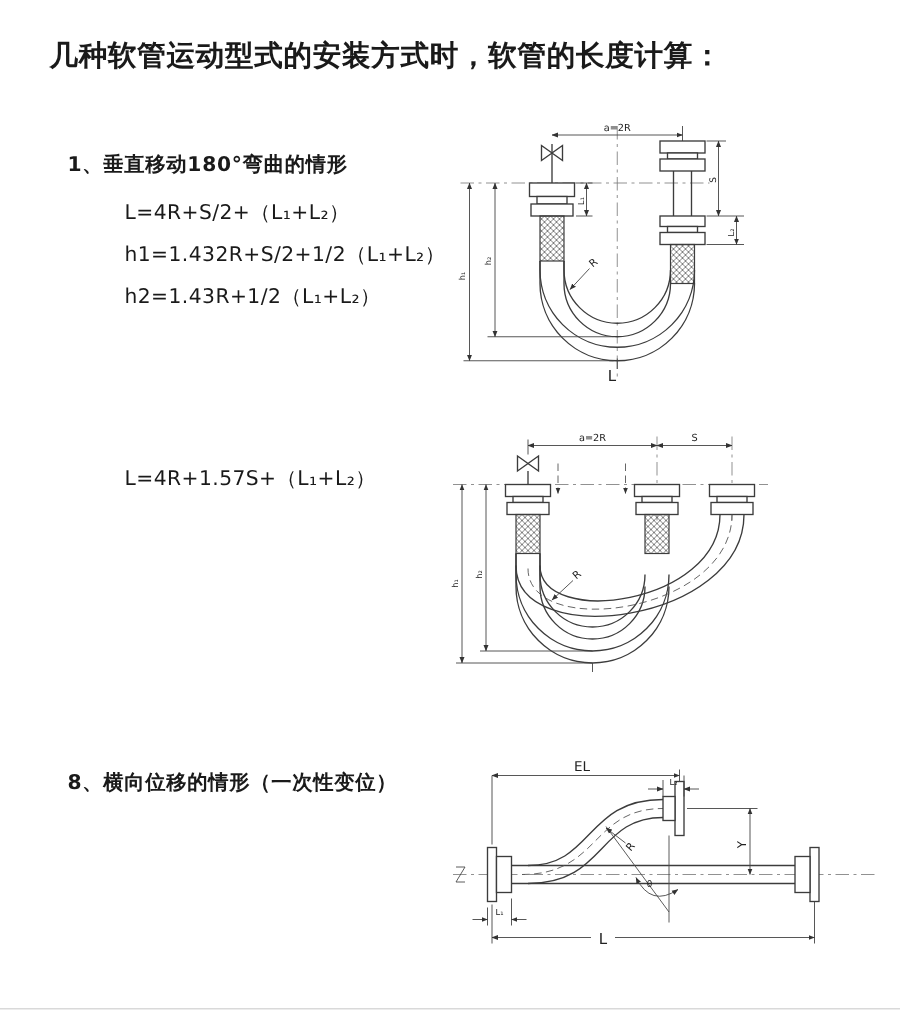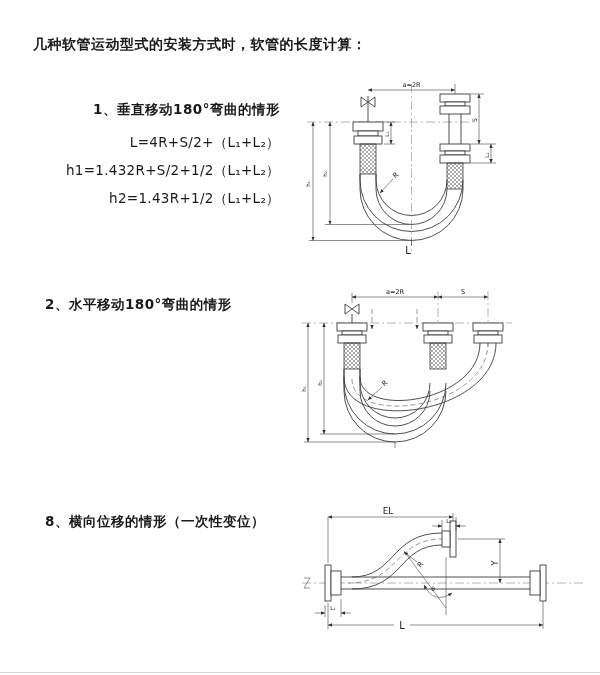--- a/index.html
+++ b/index.html
@@ -2,27 +2,27 @@
 <html><head>
 <meta charset="utf-8">
 <style>
   html,body{margin:0;padding:0;}
   body{
     width:600px;height:675px;position:relative;background:#ffffff;
     font-family:"DejaVu Sans","Liberation Sans",sans-serif;
     color:#1a1a1a;overflow:hidden;
   }
   .page-title{
-    position:absolute;left:33px;top:36px;font-size:14px;font-weight:600;
+    position:absolute;left:33px;top:24px;font-size:19px;font-weight:600;
     letter-spacing:.5px;white-space:nowrap;
   }
-  .section{position:absolute;left:45px;text-align:right;}
+  .section{position:absolute;left:45px;}
   .section .heading{font-size:13.5px;font-weight:600;white-space:nowrap;letter-spacing:.5px;}
   .section .formulas{margin-top:9px;margin-left:21px;}
-  .section .formula{font-size:13.5px;line-height:28px;white-space:nowrap;letter-spacing:.3px;}
+  .section .formula{font-size:13.5px;line-height:28px;white-space:nowrap;letter-spacing:.3px;margin-left:17px;}
   .diagram{position:absolute;}
   svg{overflow:visible;}
   svg text{font-family:"DejaVu Sans","Liberation Sans",sans-serif;fill:#222;}
   .ln{stroke:#3c3c3c;stroke-width:.9;fill:none;}
   .thin{stroke:#4a4a4a;stroke-width:.6;fill:none;}
   .dim{stroke:#444;stroke-width:.6;fill:none;}
   .cl{stroke:#7a7a7a;stroke-width:.55;fill:none;stroke-dasharray:9 3 2 3;}
   .dash{stroke:#555;stroke-width:.6;fill:none;stroke-dasharray:5 3;}
   .fit{stroke:#3c3c3c;stroke-width:.9;fill:#ffffff;}
   .bottom-rule{position:absolute;left:0;top:672px;width:600px;height:1px;background:#d9d9d9;}
@@ -109,22 +109,22 @@
 
   <path class="dim" d="M90,103 L77,117" marker-end="url(#m1)"></path>
   <text font-size="7" text-anchor="middle" transform="translate(94,101) rotate(-40)">R</text>
 
   <path class="dim" d="M108.5,163 V170"></path>
   <text x="105" y="178" font-size="10" text-anchor="middle">L</text>
 </svg>
 </div>
 
 <div class="section" style="top:296px;">
-  <div class="heading">2、水平移动180°弯曲的情形</div>
   <div class="formulas">
+    <div class="formula">L=4R+1.57S+（L₁+L₂）</div>
   </div>
 </div>
 
 <div class="diagram" style="left:300px;top:287px;">
 <svg width="285" height="175" viewBox="0 0 285 175">
   <defs>
     <marker id="m2" viewBox="0 0 10 10" refX="9.5" refY="5" markerWidth="7" markerHeight="7" orient="auto-start-reverse">
       <path d="M0,1 L10,5 L0,9 z" fill="#333"></path>
     </marker>
     <pattern id="p2" width="4" height="4" patternUnits="userSpaceOnUse">

